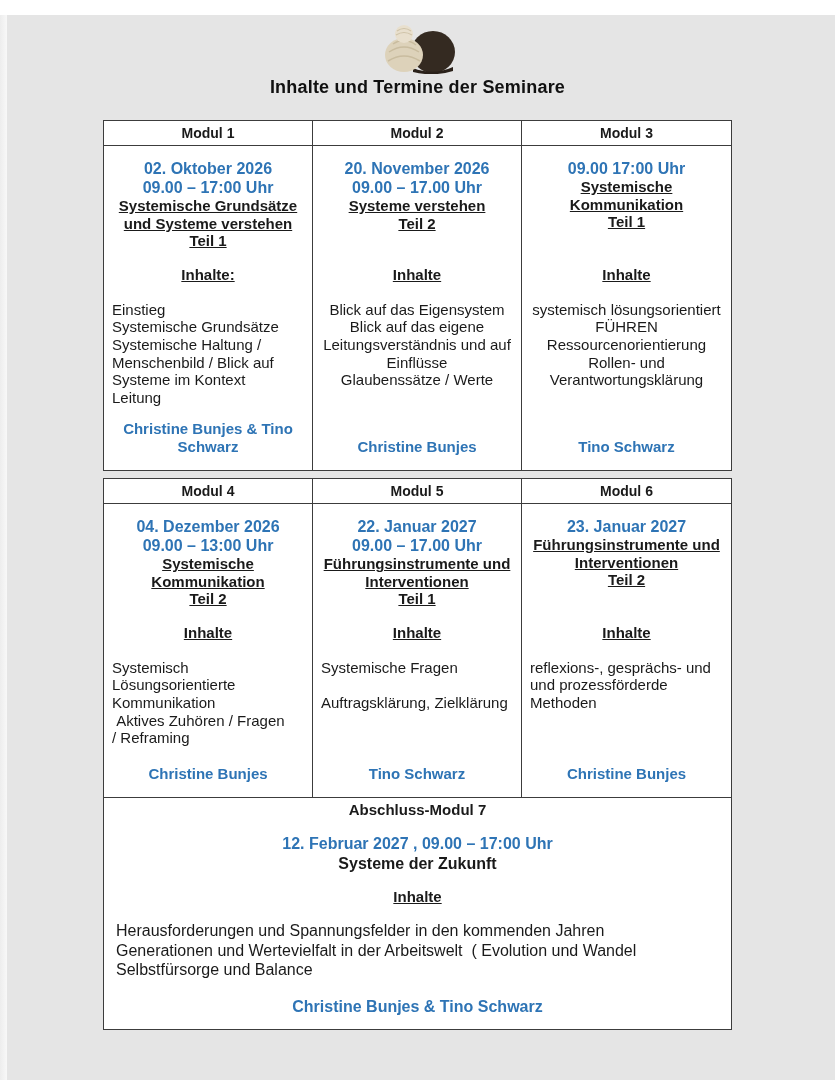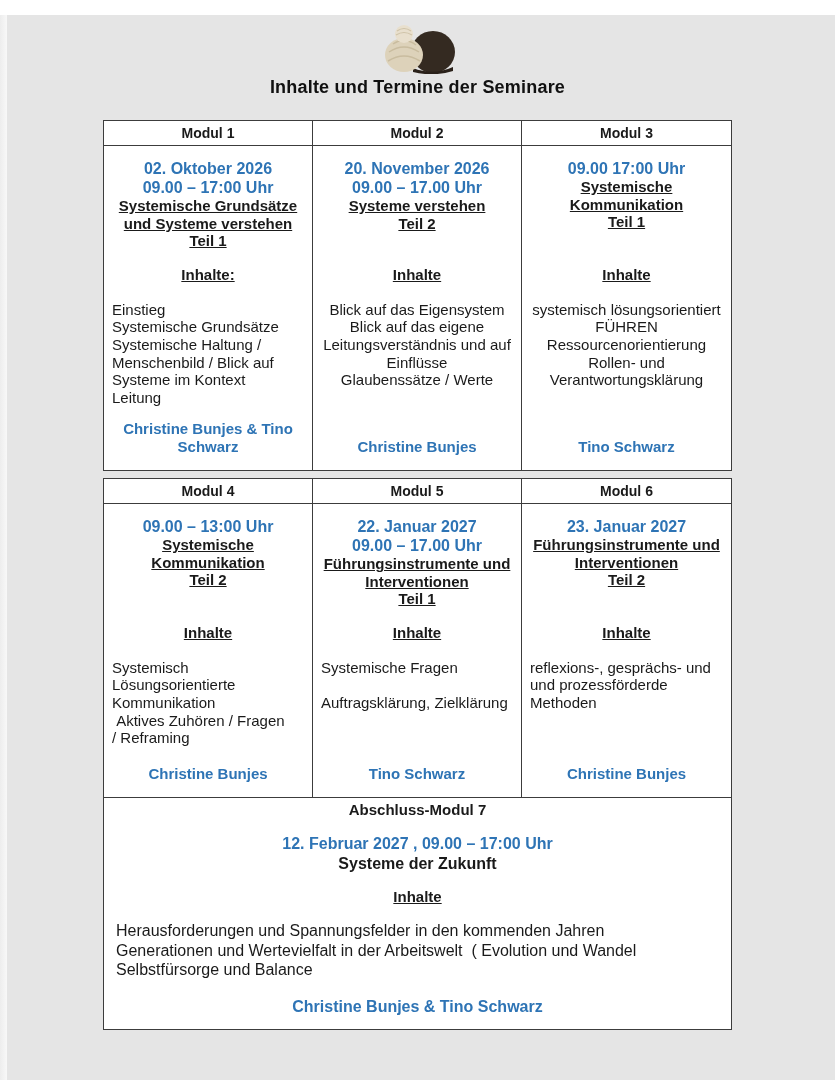--- a/index.html
+++ b/index.html
@@ -160,20 +160,21 @@
   <div class="tbl tbl2">
     <div class="hrow">
       <div class="hcell">Modul 4</div>
       <div class="hcell">Modul 5</div>
       <div class="hcell">Modul 6</div>
     </div>
     <div class="brow brow2">
 
       <div class="bcell">
         <div class="headblock">
+          <div class="mdate">04. Dezember 2026</div>
           <div class="mdate">09.00 – 13:00 Uhr</div>
           <div class="mtitle">Systemische Kommunikation</div>
           <div class="mtitle">Teil 2</div>
         </div>
         <div class="inhalte">Inhalte</div>
         <div class="mcontent c-left">Systemisch
 Lösungsorientierte
 Kommunikation
  Aktives Zuhören / Fragen
 / Reframing</div>

